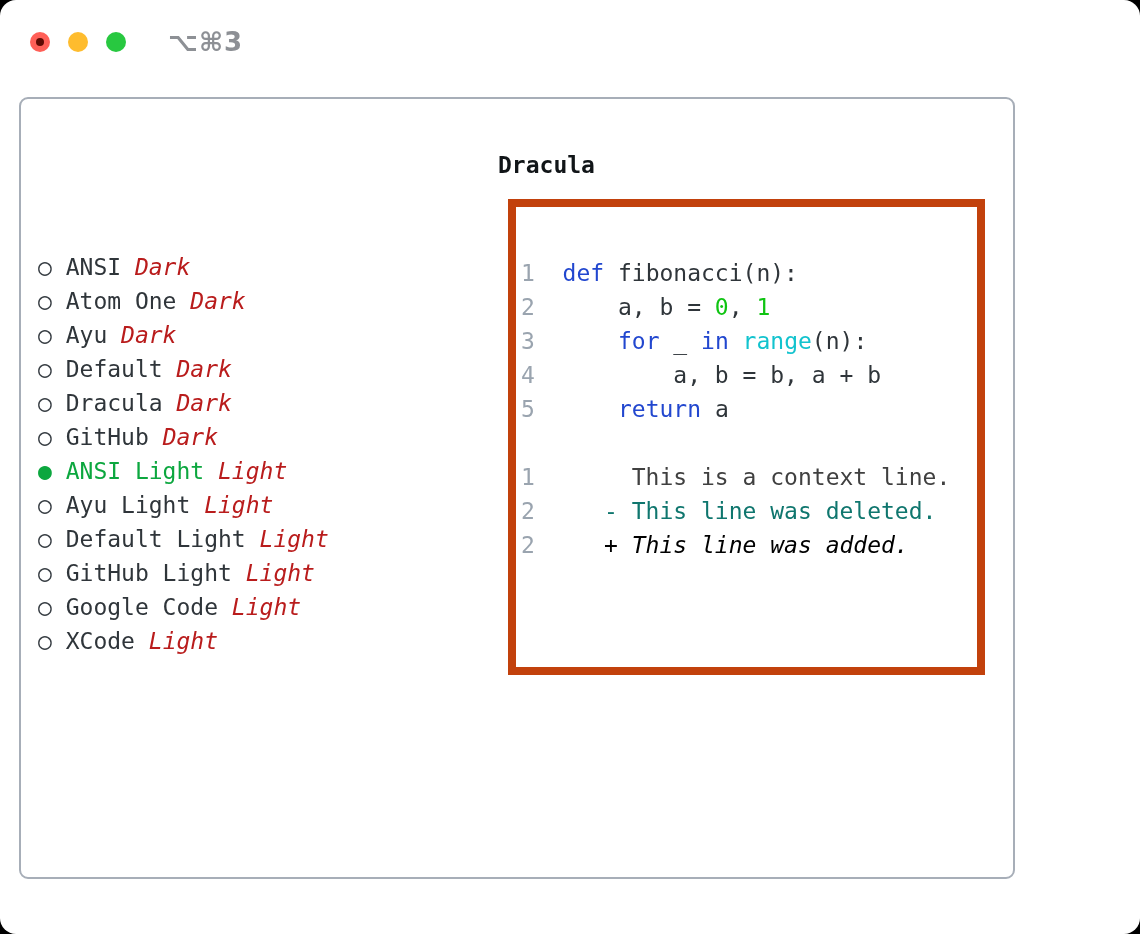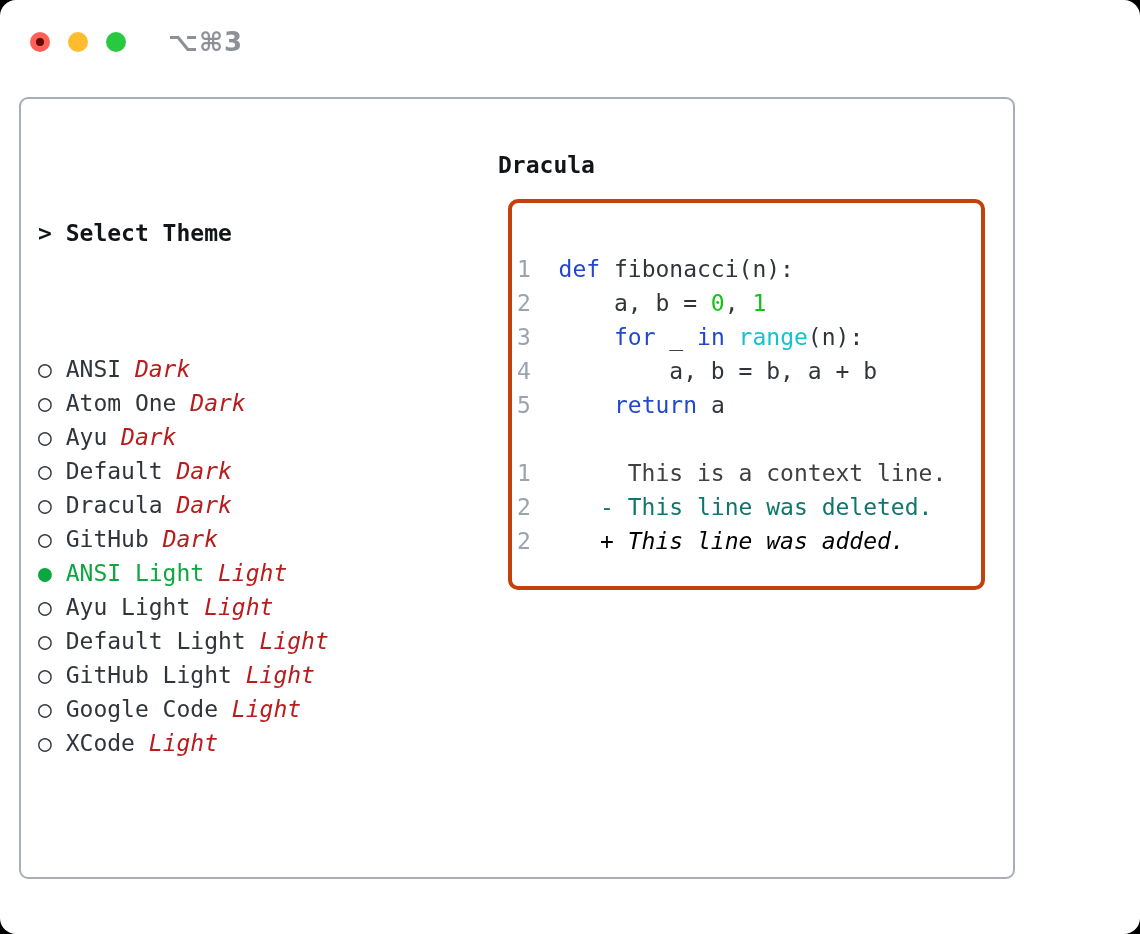--- a/index.html
+++ b/index.html
@@ -41,22 +41,22 @@
   .header-row { font-weight:bold; color:#111518; }
   .bullet { color:#3a4046; }
   .row.selected .bullet, .row.selected .lbl { color:#0ca73f; }
   .tag { color:#b91c1c; margin-left:1ch;font-style:italic; }
   
   .preview-header {
     position:absolute; left:477px; top:49px;
     font-size:23px; line-height:34px; font-weight:bold; color:#111518;
   }
   .preview-box {
-    position:absolute; left:487px; top:100px; width:477px; height:391px;
-    box-sizing:border-box; border:4px solid #c2410c; border-radius:10px;
+    position:absolute; left:487px; top:100px; width:477px; height:476px;
+    box-sizing:border-box; border:8px solid #c2410c; border-radius:0;
     background:#fff; overflow:hidden;
   }
   .code {
     padding:49px 0 0 5px;
     font-size:23px; line-height:34px; white-space:pre;
   }
   .code-line { min-height:34px; }
   .ln      { display:inline-block; width:1ch; color:#9aa4af; }
   .plain   { color:#2f353a; }
   .kw      { color:#2247cf; }
@@ -74,21 +74,20 @@
   <div class="titlebar">
     <span class="light light-red"></span>
     <span class="light light-yellow"></span>
     <span class="light light-green"></span>
     <span class="shortcut">⌥⌘3</span>
   </div>
 
   <div class="frame">
 
     <div class="left-pane">
-      <div class="row header-row"><span class="pfx">&gt;</span><span>Select Theme</span></div>
 
       <div id="theme-list"><div class="row"><span class="pfx bullet">○</span><span class="lbl">ANSI</span><span class="tag">Dark</span></div><div class="row"><span class="pfx bullet">○</span><span class="lbl">Atom One</span><span class="tag">Dark</span></div><div class="row"><span class="pfx bullet">○</span><span class="lbl">Ayu</span><span class="tag">Dark</span></div><div class="row"><span class="pfx bullet">○</span><span class="lbl">Default</span><span class="tag">Dark</span></div><div class="row"><span class="pfx bullet">○</span><span class="lbl">Dracula</span><span class="tag">Dark</span></div><div class="row"><span class="pfx bullet">○</span><span class="lbl">GitHub</span><span class="tag">Dark</span></div><div class="row selected"><span class="pfx bullet">●</span><span class="lbl">ANSI Light</span><span class="tag">Light</span></div><div class="row"><span class="pfx bullet">○</span><span class="lbl">Ayu Light</span><span class="tag">Light</span></div><div class="row"><span class="pfx bullet">○</span><span class="lbl">Default Light</span><span class="tag">Light</span></div><div class="row"><span class="pfx bullet">○</span><span class="lbl">GitHub Light</span><span class="tag">Light</span></div><div class="row"><span class="pfx bullet">○</span><span class="lbl">Google Code</span><span class="tag">Light</span></div><div class="row"><span class="pfx bullet">○</span><span class="lbl">XCode</span><span class="tag">Light</span></div></div>
 
       <div class="row"></div>
 
       
 
       
 
       

